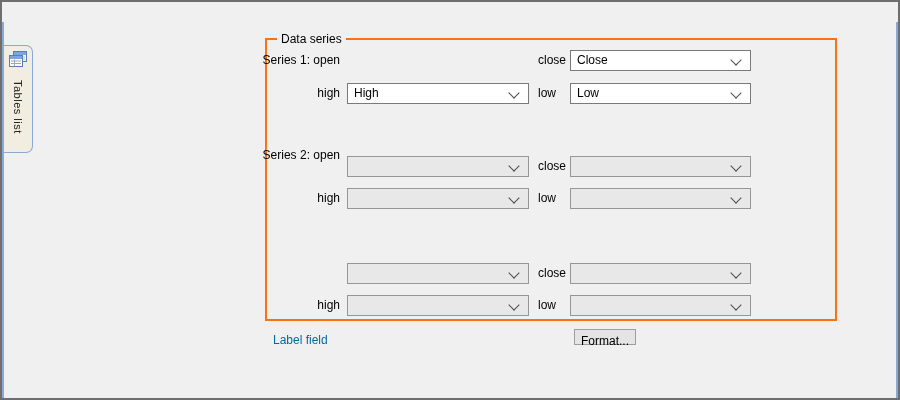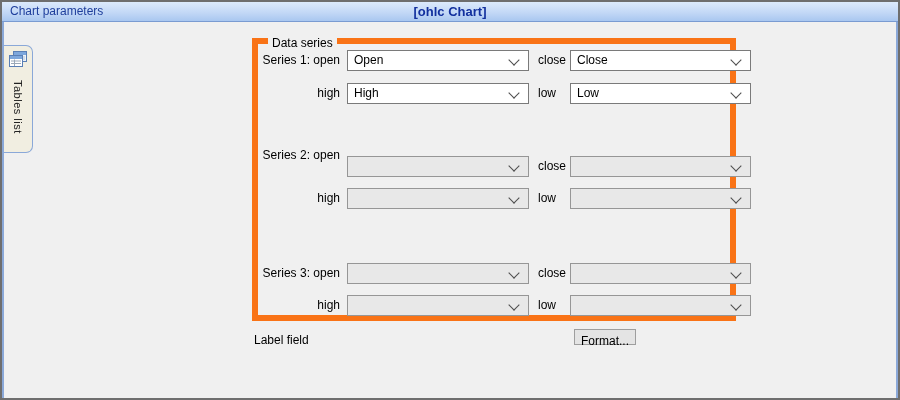--- a/index.html
+++ b/index.html
@@ -31,22 +31,22 @@
     border-radius:0 7px 7px 0;
     display:flex; flex-direction:column; align-items:center; cursor:pointer;
   }
   #tables-tab .tab-icon { margin-top:5px; }
   #tables-tab .tab-label {
     margin-top:8px; writing-mode:vertical-rl; font-size:11px; color:#222;
     white-space:nowrap; letter-spacing:0.5px;
   }
   
   #group-box {
-    position:absolute; left:250px; top:36px; width:484px; height:283px; box-sizing:border-box;
-    border:6px solid #f97316;
+    position:absolute; left:263px; top:36px; width:572px; height:283px; box-sizing:border-box;
+    border:2px solid #f97316;
   }
   #group-box .group-label {
     position:absolute; left:10px; top:-8px; padding:0 4px; background:#f0f0f0;
     font-size:12px; color:#000;
   }
   
   .row-label {
     position:absolute; left:260px; width:78px; height:21px; line-height:21px;
     text-align:right; font-size:12px; color:#000; white-space:nowrap;
   }
@@ -68,33 +68,29 @@
     border-right:1.4px solid #4d4d4d; border-bottom:1.4px solid #4d4d4d;
     transform:rotate(45deg);
   }
   .tall { height:22px; }
   #format-button {
     position:absolute; left:572px; top:327px; width:62px; height:16px; box-sizing:border-box;
     background:#e4e4e4; border:1px solid #9e9e9e; font-size:12px; color:#000;
     text-align:center; line-height:20px; cursor:pointer;
   }
   #label-field-label {
-    position:absolute; left:252px; top:327px; height:22px; line-height:22px;
-    font-size:12px; color:#000000;
+    position:absolute; left:271px; top:327px; height:22px; line-height:22px;
+    font-size:12px; color:#0369a1;
   }
 </style>
 </head>
 <body>
 
 <div id="window">
 
-  <div id="header">
-    <span class="header-title-left">Chart parameters</span>
-    <span class="header-title-center">[ohlc Chart]</span>
-  </div>
 
   <div class="edge-line-left"></div>
   <div class="edge-line-right"></div>
 
   <div id="tables-tab">
     <span class="tab-icon">
       <svg width="18" height="17" viewBox="0 0 18 17">
 
         <rect x="4.5" y="0.5" width="13" height="10" fill="#eef3f8" stroke="#5a7fb5"></rect>
         <rect x="5" y="1" height="3" width="12" fill="#7da7dc"></rect>
@@ -109,24 +105,20 @@
       </svg>
     </span>
     <span class="tab-label">Tables list</span>
   </div>
 
   <div id="group-box">
     <span class="group-label">Data series</span>
   </div>
 
   <div class="row-label" style="top:48px">Series 1: open</div>
-  <div class="combo filled" style="left:345px;top:48px;width:182px">
-    <span class="combo-value">Open</span>
-    <span class="chevron"></span>
-  </div>
   <div class="mini-label" style="top:48px">close</div>
   <div class="combo filled" style="left:568px;top:48px;width:181px">
     <span class="combo-value">Close</span>
     <span class="chevron"></span>
   </div>
 
   <div class="row-label" style="top:81px">high</div>
   <div class="combo filled" style="left:345px;top:81px;width:182px">
     <span class="combo-value">High</span>
     <span class="chevron"></span>
@@ -152,21 +144,20 @@
   <div class="combo empty" style="left:345px;top:186px;width:182px">
     <span class="combo-value"></span>
     <span class="chevron"></span>
   </div>
   <div class="mini-label" style="top:186px">low</div>
   <div class="combo empty" style="left:568px;top:186px;width:181px">
     <span class="combo-value"></span>
     <span class="chevron"></span>
   </div>
 
-  <div class="row-label" style="top:261px">Series 3: open</div>
   <div class="combo empty" style="left:345px;top:261px;width:182px">
     <span class="combo-value"></span>
     <span class="chevron"></span>
   </div>
   <div class="mini-label" style="top:261px">close</div>
   <div class="combo empty" style="left:568px;top:261px;width:181px">
     <span class="combo-value"></span>
     <span class="chevron"></span>
   </div>
 

